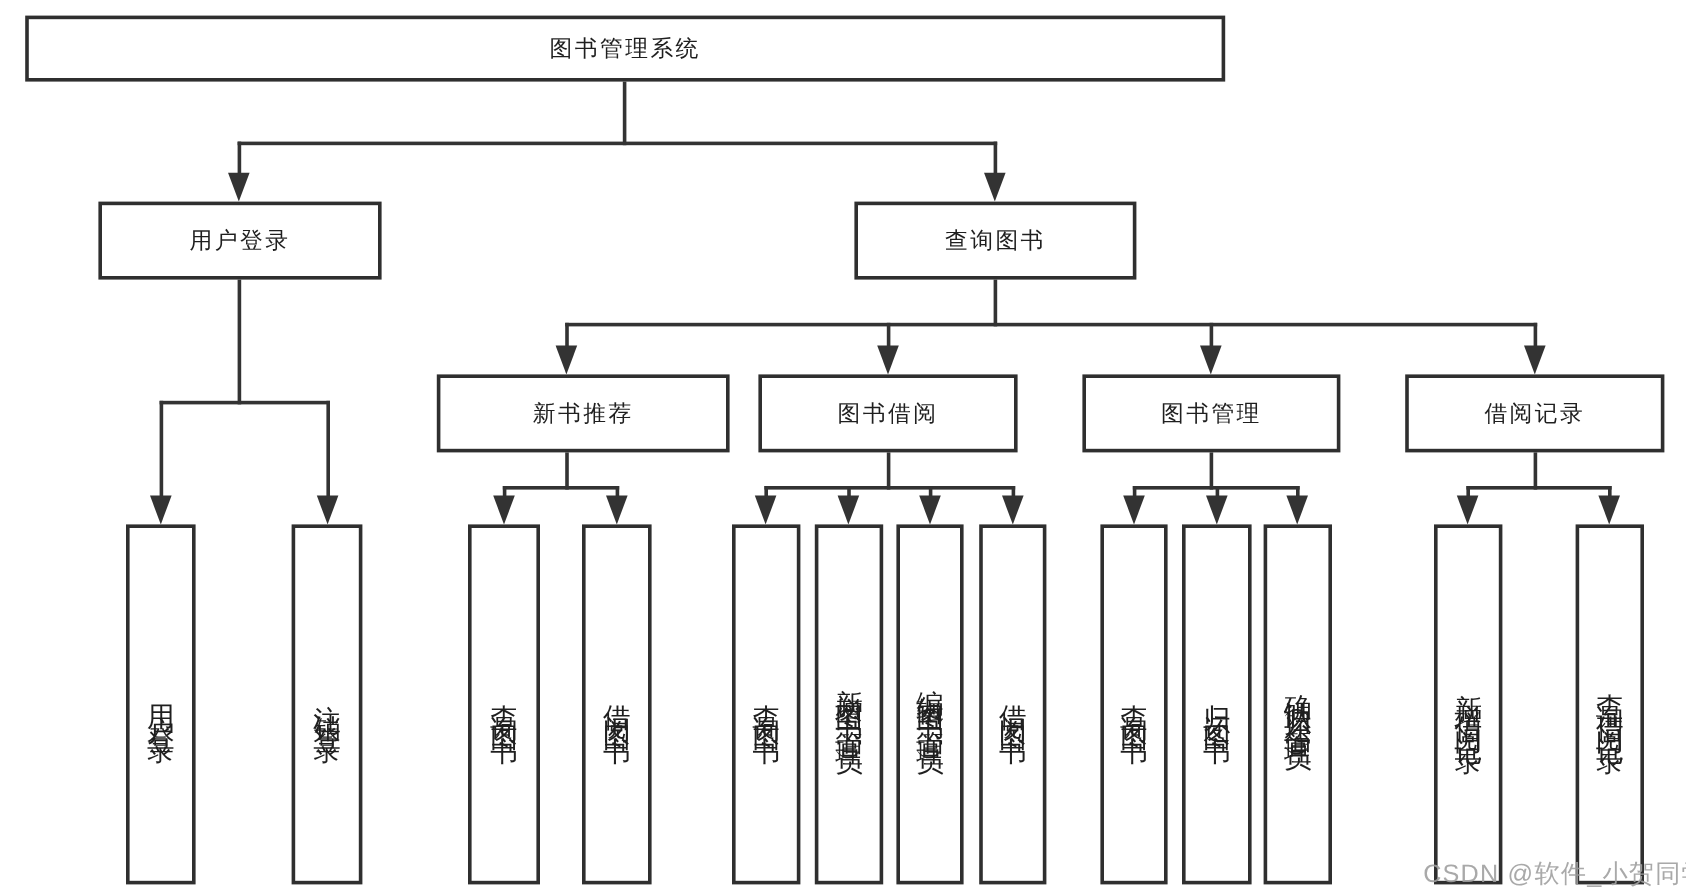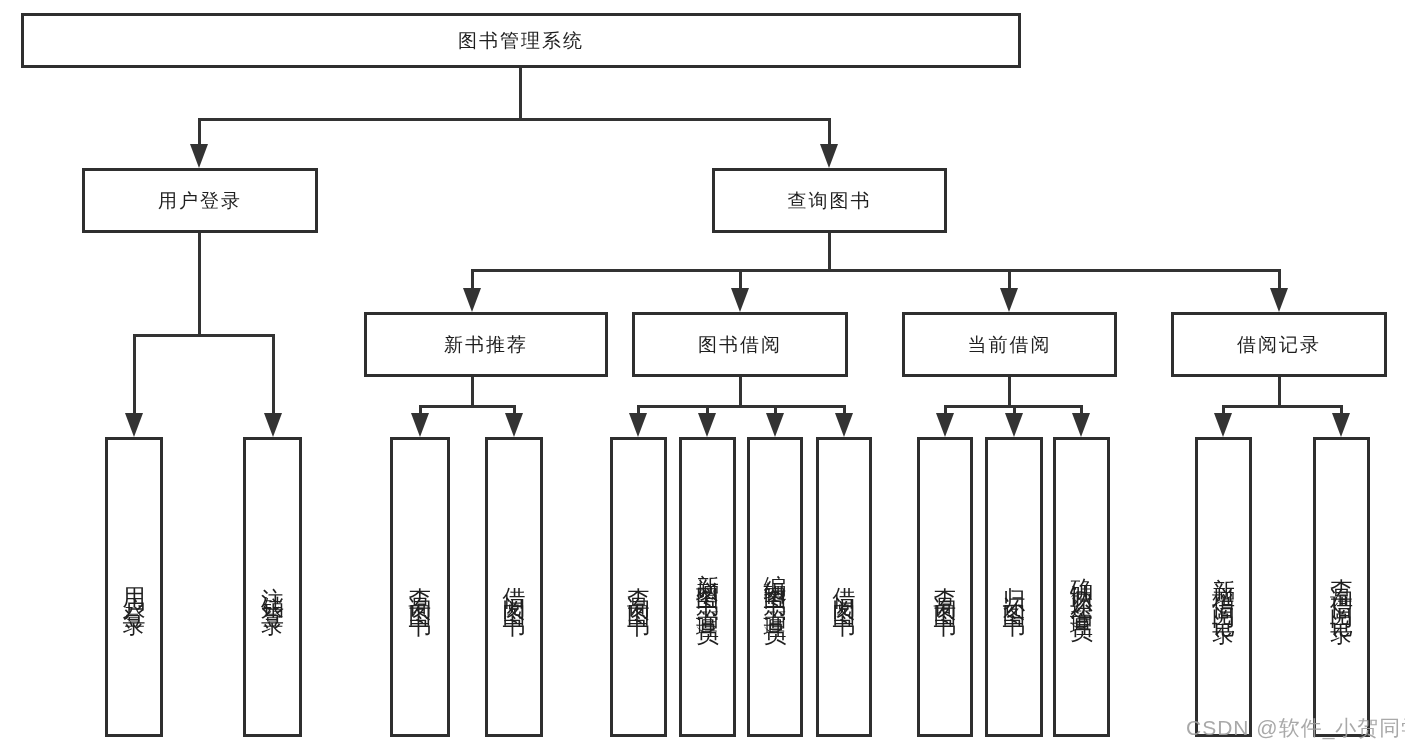--- a/index.html
+++ b/index.html
@@ -74,21 +74,21 @@
   <div class="vline" style="left:1278px; top:269px; height:22px;"></div>
   <div class="ahead" style="left:1270px; top:288px;"></div>
 
   <div class="box" style="left:364px;  top:312px; width:244px; height:65px;">
     <span>新书推荐</span>
   </div>
   <div class="box" style="left:632px;  top:312px; width:216px; height:65px;">
     <span>图书借阅</span>
   </div>
   <div class="box" style="left:902px;  top:312px; width:215px; height:65px;">
-    <span>当前借阅</span>
+    <span>图书管理</span>
   </div>
   <div class="box" style="left:1171px; top:312px; width:216px; height:65px;">
     <span>借阅记录</span>
   </div>
 
   <div class="vline" style="left:471px; top:377px; height:31px;"></div>
   <div class="hline" style="left:419px; top:405px; width:97px;"></div>
   <div class="vline" style="left:419px; top:405px; height:10px;"></div>
   <div class="ahead" style="left:411px; top:413px;"></div>
   <div class="vline" style="left:513px; top:405px; height:10px;"></div>

